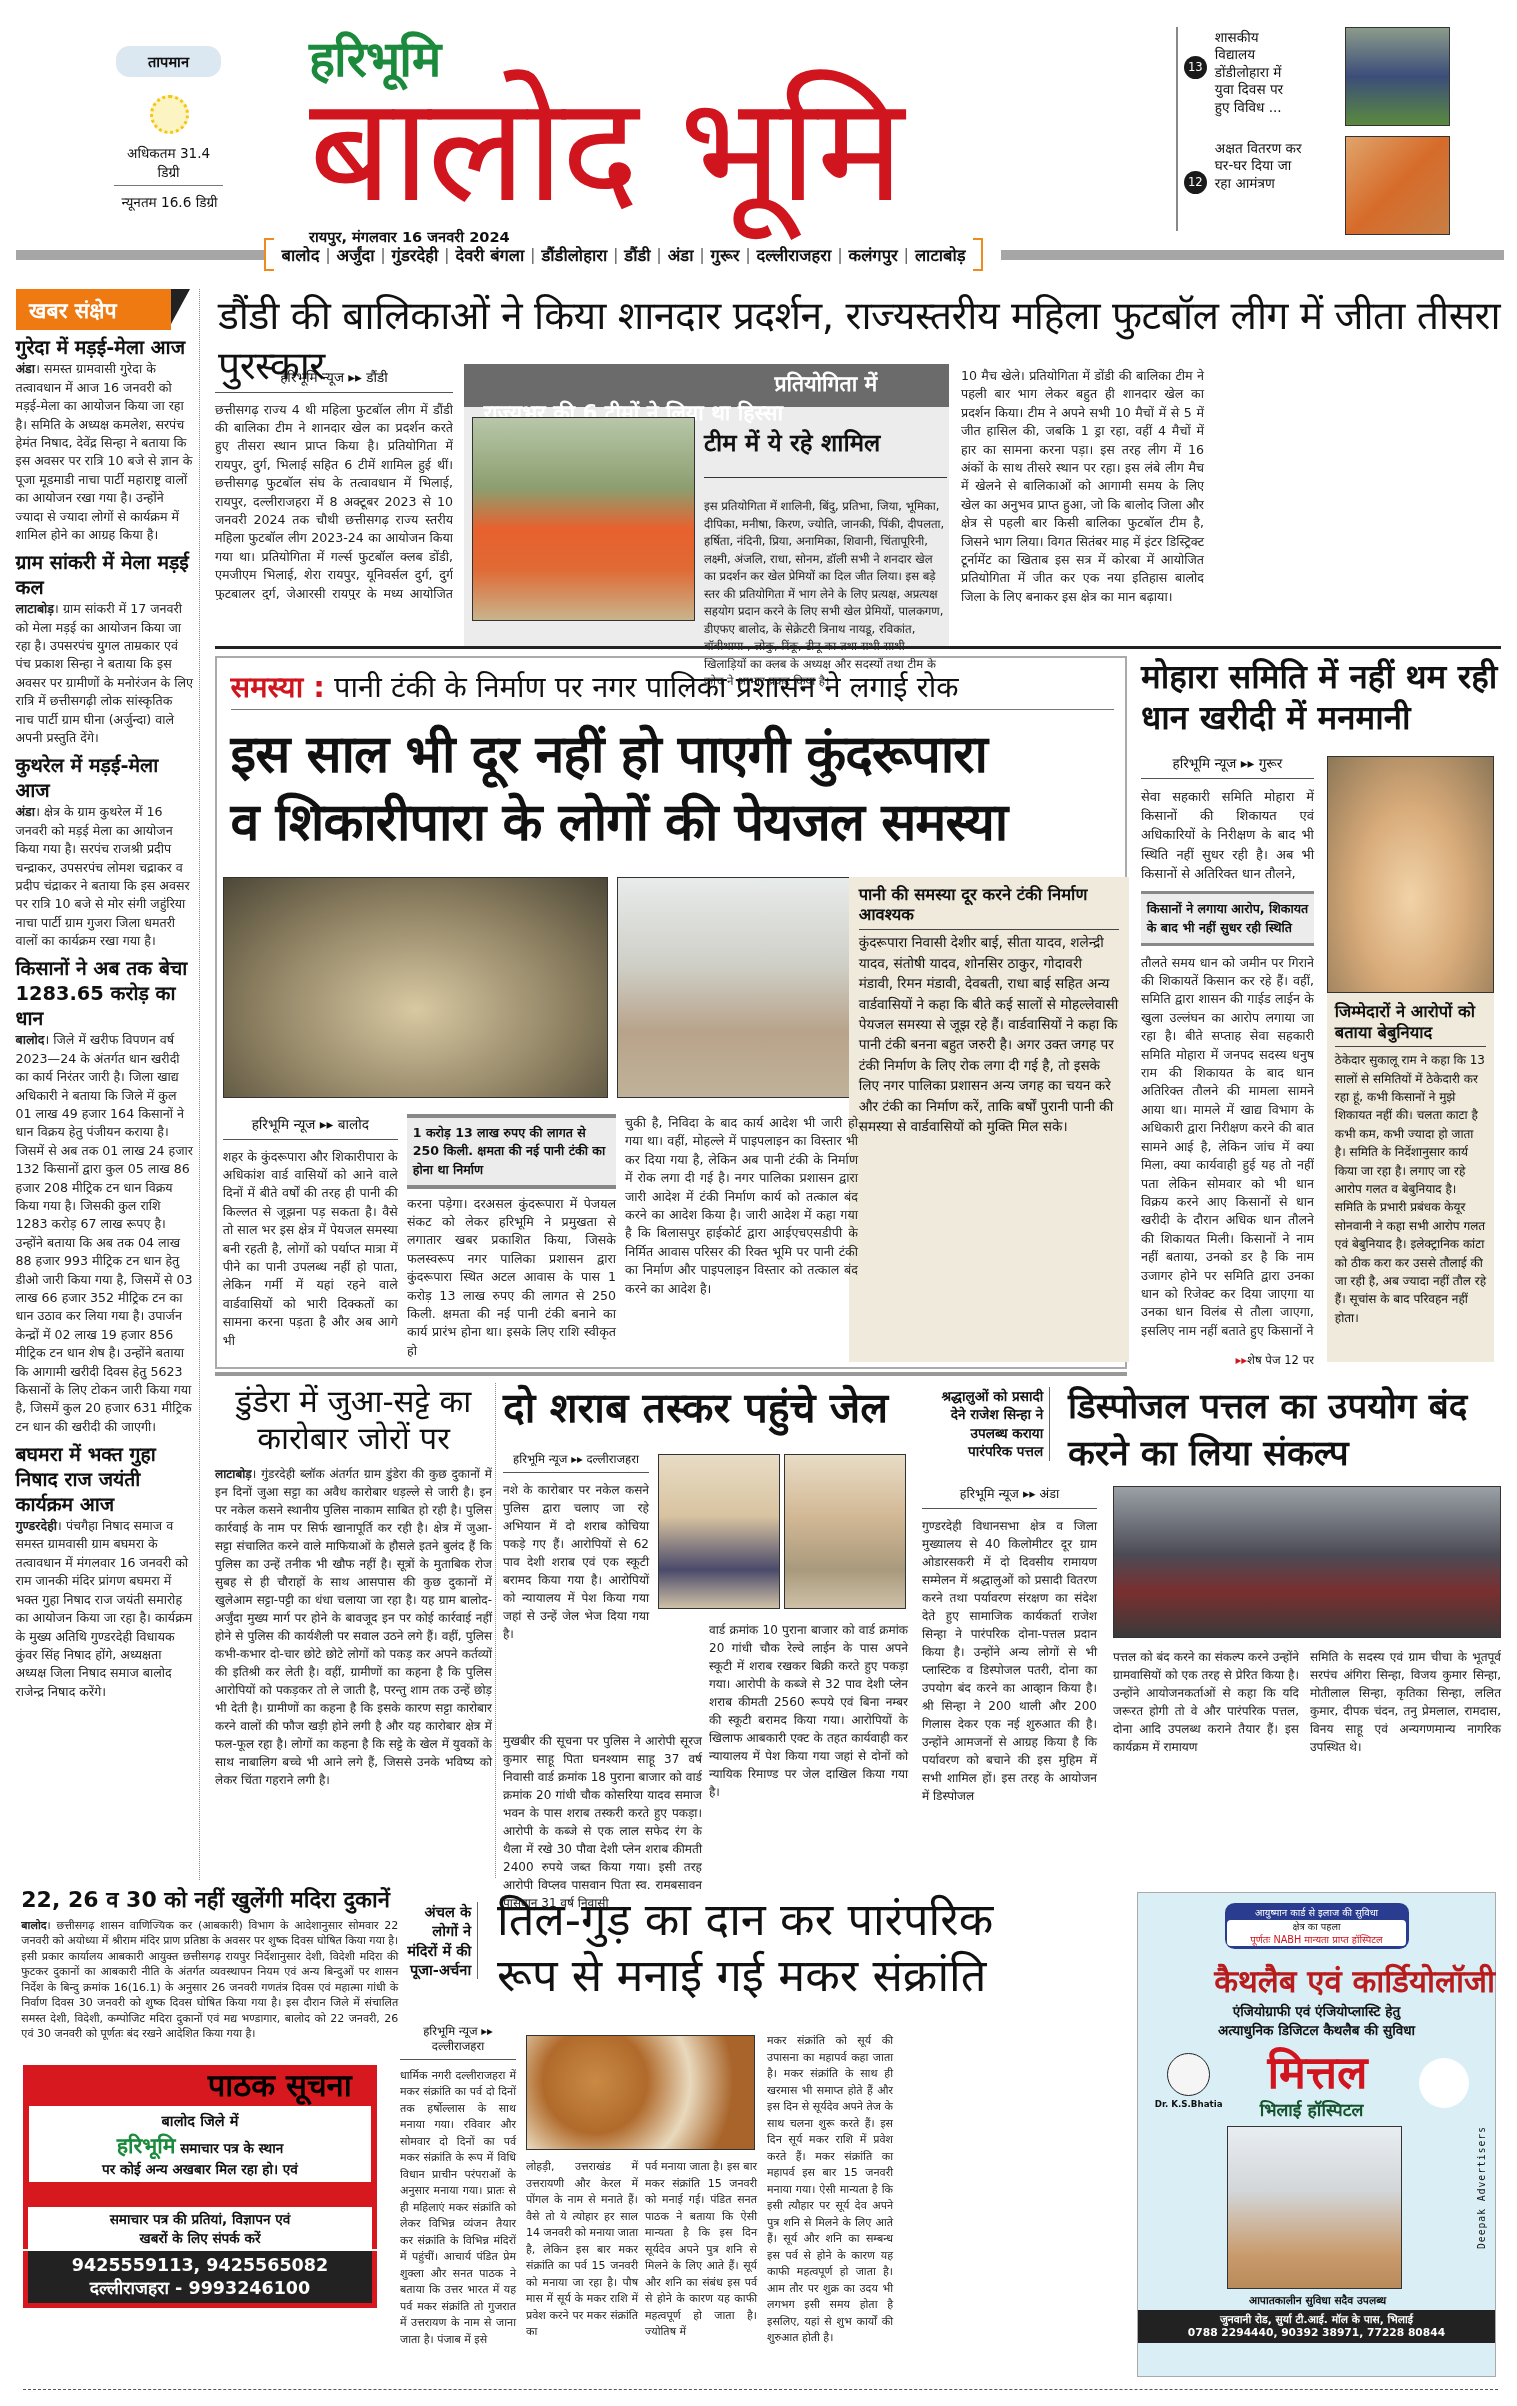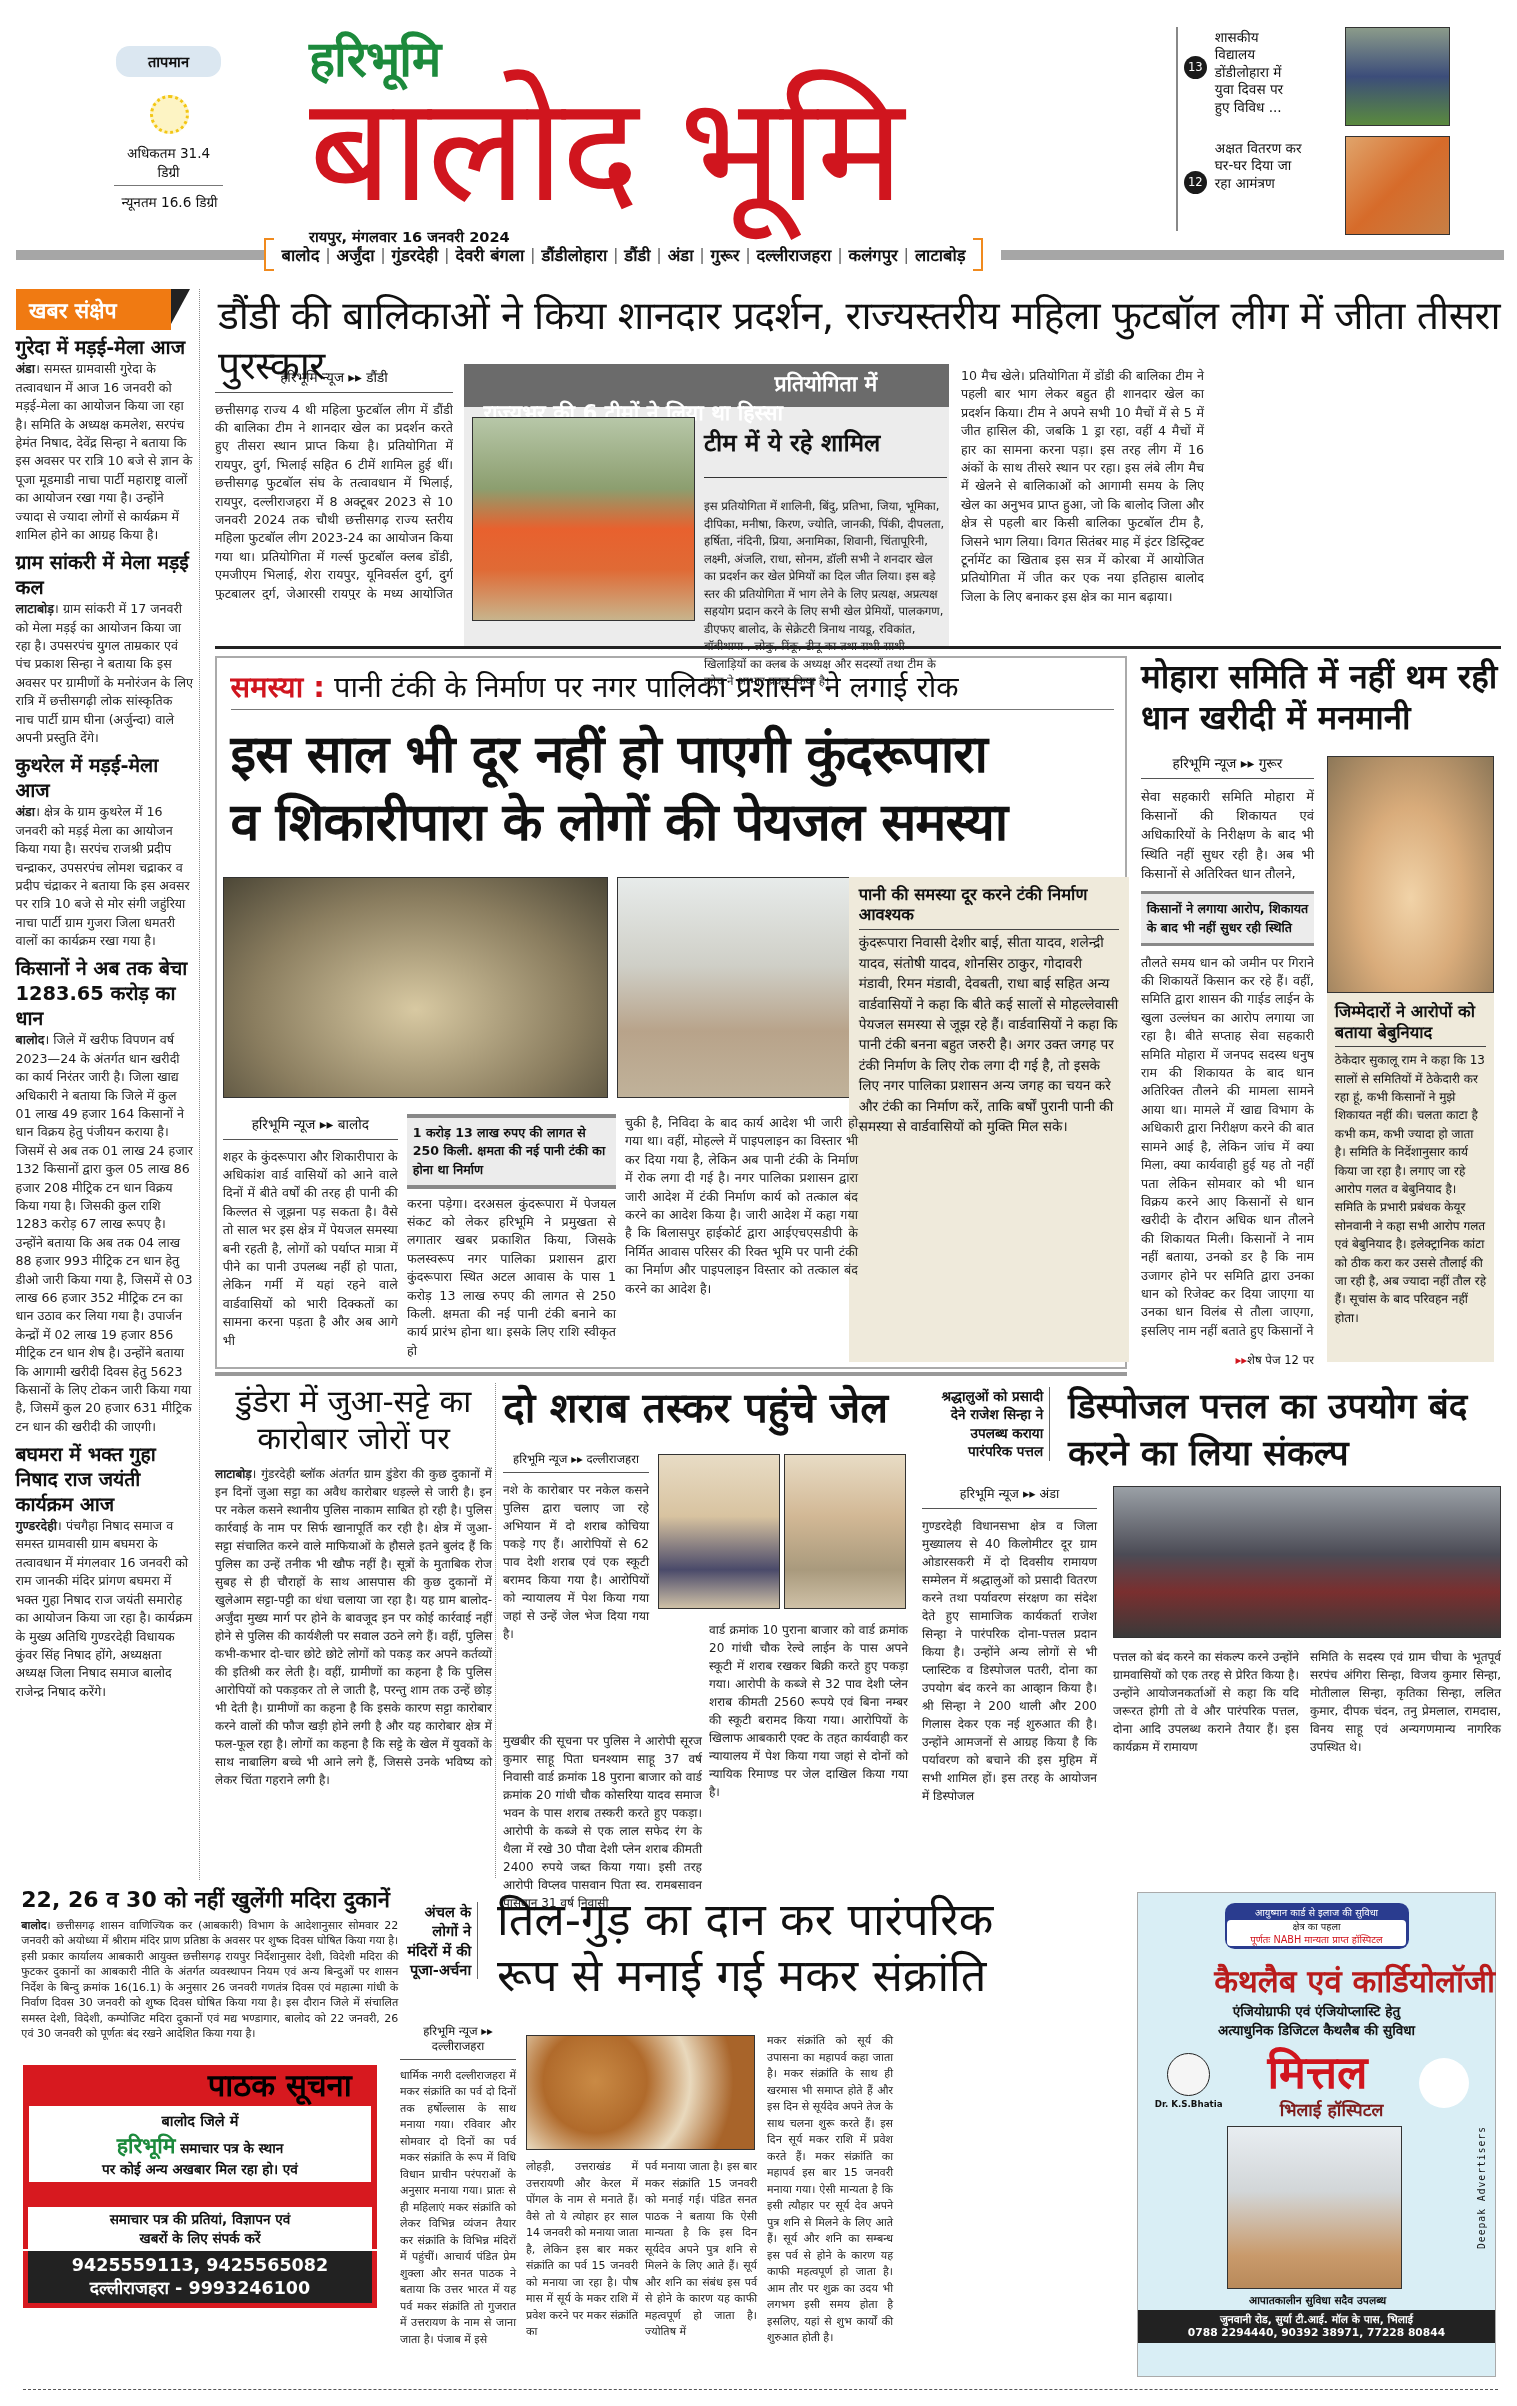--- a/index.html
+++ b/index.html
@@ -296,21 +296,21 @@
       <div style="color:#222;" data-bind="ad_hospital.badge_2">क्षेत्र का पहला</div>
       <div data-bind="ad_hospital.badge_3">पूर्णतः NABH मान्यता प्राप्त हॉस्पिटल</div>
     </div>
   </div>
   <div style="color:#b91c1c;font-size:31px;font-weight:bold;text-align:right;margin-top:9.7px;" data-name="ad-title" data-bind="ad_hospital.title">कैथलैब एवं कार्डियोलॉजी</div>
   <div style="font-size:13.6px;font-weight:bold;text-align:center;" data-bind="ad_hospital.sub_1">एंजियोग्राफी एवं एंजियोप्लास्टि हेतु</div>
   <div style="font-size:13.6px;font-weight:bold;text-align:center;" data-bind="ad_hospital.sub_2">अत्याधुनिक डिजिटल कैथलैब की सुविधा</div>
   <div style="position:absolute;left:29px;top:160px;width:43px;height:43px;border-radius:50%;border:1.9px solid #222;background:#f5f5f5;" data-name="doctor-avatar"></div>
   <div style="position:absolute;left:13.6px;top:206px;width:74px;text-align:center;font-size:8.7px;font-weight:bold;" data-bind="ad_hospital.doctor" data-name="doctor-name">Dr. K.S.Bhatia</div>
   <div style="position:absolute;left:97px;top:155px;width:165px;text-align:center;color:#d0151e;font-size:45px;font-weight:bold;line-height:49px;" data-bind="ad_hospital.hospital" data-name="hospital-name">मित्तल</div>
-  <div style="position:absolute;left:111px;top:204px;width:165px;text-align:center;color:#7f1d1d;font-size:17.5px;font-weight:bold;" data-bind="ad_hospital.hospital_sub" data-name="hospital-sub">भिलाई हॉस्पिटल</div>
+  <div style="position:absolute;left:91px;top:204px;width:165px;text-align:center;color:#14532d;font-size:17.5px;font-weight:bold;" data-bind="ad_hospital.hospital_sub" data-name="hospital-sub">भिलाई हॉस्पिटल</div>
   <div style="position:absolute;left:281px;top:165px;width:50px;height:50px;border-radius:50%;background:#fff;" data-name="healing-hands-icon"></div>
   <div class="photo" style="position:absolute;left:89px;top:233px;width:175px;height:163px;background:linear-gradient(180deg,#e8edf1,#d2d6d8 40%,#c99a6b 80%,#b98a5a);" data-name="cathlab-photo"></div>
   <div style="position:absolute;left:338px;top:233px;writing-mode:vertical-rl;transform:rotate(180deg);font-size:9.7px;letter-spacing:1px;font-family:'DejaVu Sans Mono',monospace;" data-bind="ad_hospital.agency" data-name="agency-credit">Deepak Advertisers</div>
   <div style="position:absolute;left:0;top:400px;width:359px;text-align:center;font-size:10.7px;font-weight:bold;" data-bind="ad_hospital.emergency" data-name="emergency-text">आपातकालीन सुविधा सदैव उपलब्ध</div>
   <div style="position:absolute;left:0;top:417px;width:357px;height:33px;background:#222;color:#fff;text-align:center;font-size:10.7px;font-weight:bold;padding-top:1.9px;">
     <div data-bind="ad_hospital.address" data-name="ad-address">जुनवानी रोड, सुर्या टी.आई. मॉल के पास, भिलाई</div>
     <div data-bind="ad_hospital.phones" data-name="ad-phones">0788 2294440, 90392 38971, 77228 80844</div>
   </div>
 </div>
 

